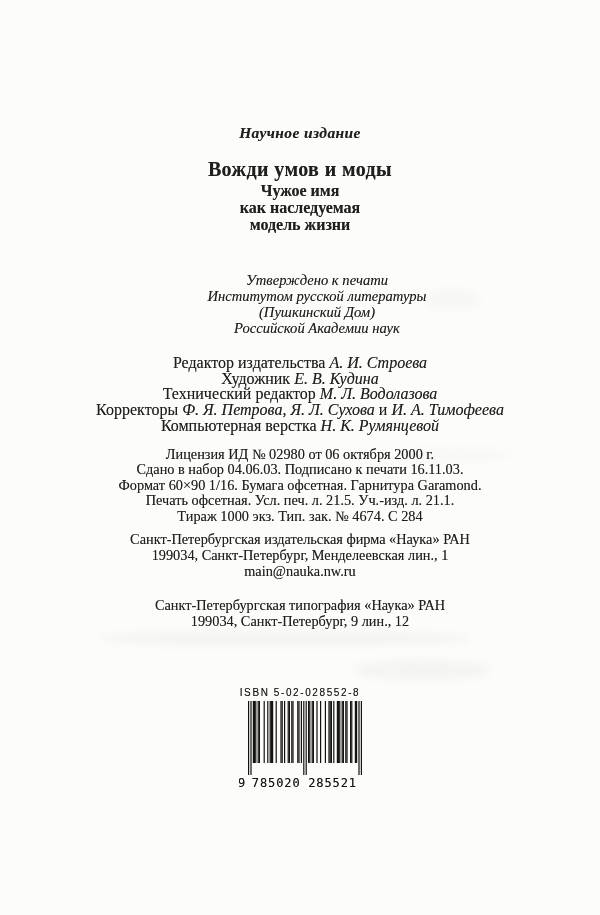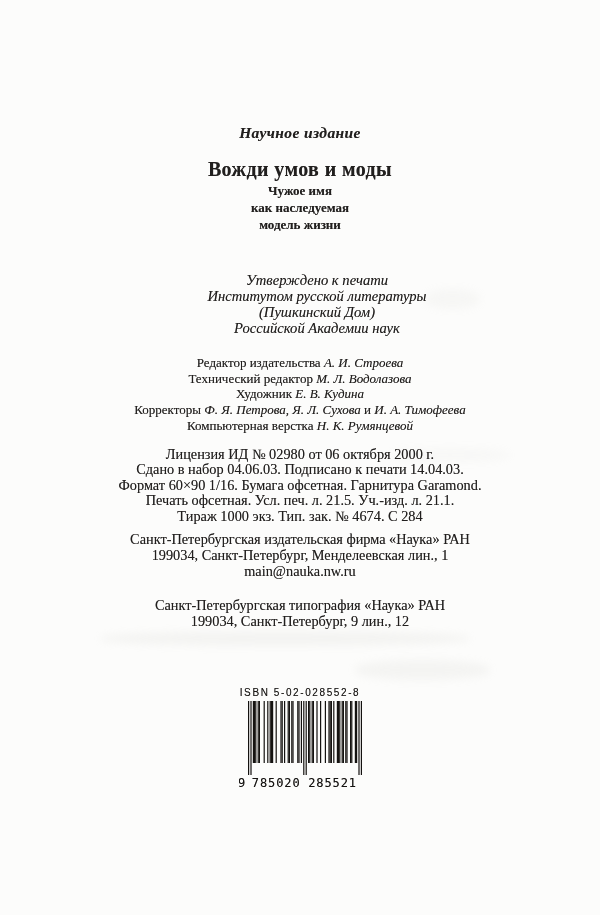--- a/index.html
+++ b/index.html
@@ -13,25 +13,25 @@
     width:600px;height:915px;
     background:var(--paper);
     overflow:hidden;
     font-family:"Liberation Serif", serif;
     color:var(--ink);
     text-shadow:0 0 .6px rgba(45,42,40,.55);
   }
   .block{position:absolute;left:0;width:600px;text-align:center;}
   .note{top:124px;font-style:italic;font-size:15.5px;letter-spacing:.4px;font-weight:bold;}
   .title{top:158px;font-weight:bold;font-size:20px;letter-spacing:.4px;}
-  .subtitle{top:182px;font-weight:bold;font-size:13px;}
+  .subtitle{top:182px;font-weight:bold;font-size:16px;}
   .subtitle .line{line-height:17px;}
   .approval{top:272px;font-style:italic;font-size:14.6px;}
   .approval .line{line-height:16px;margin-left:34px;}
-  .credits{top:355px;font-size:13px;}
+  .credits{top:355px;font-size:16px;}
   .credits .line{line-height:15.7px;}
   .credits .it{font-style:italic;}
   .imprint{top:447px;font-size:14.3px;}
   .imprint .line{line-height:15.4px;}
   .publisher{top:532px;font-size:14.3px;}
   .publisher .line{line-height:15.8px;}
   .printer{top:598px;font-size:14.3px;text-align:center;}
   .printer .line{line-height:15.8px;}
   .isbn-block{top:687px;}
   .isbn-label{
@@ -75,29 +75,29 @@
 
   <div class="block approval">
       <div class="line">Утверждено к печати</div>
       <div class="line">Институтом русской литературы</div>
       <div class="line">(Пушкинский Дом)</div>
       <div class="line">Российской Академии наук</div>
     </div>
 
   <div class="block credits">
       <div class="line"><span>Редактор издательства </span><span class="it">А. И. Строева</span></div>
+      <div class="line"><span>Художник </span><span class="it">Е. В. Кудина</span></div>
       <div class="line"><span>Технический редактор </span><span class="it">М. Л. Водолазова</span></div>
-      <div class="line"><span>Художник </span><span class="it">Е. В. Кудина</span></div>
       <div class="line"><span>Корректоры </span><span class="it">Ф. Я. Петрова, Я. Л. Сухова</span><span> и </span><span class="it">И. А. Тимофеева</span></div>
       <div class="line"><span>Компьютерная верстка </span><span class="it">Н. К. Румянцевой</span></div>
     </div>
 
   <div class="block imprint">
       <div class="line">Лицензия ИД № 02980 от 06 октября 2000 г.</div>
-      <div class="line">Сдано в набор 04.06.03. Подписано к печати 14.04.03.</div>
+      <div class="line">Сдано в набор 04.06.03. Подписано к печати 16.11.03.</div>
       <div class="line">Формат 60×90 1/16. Бумага офсетная. Гарнитура Garamond.</div>
       <div class="line">Печать офсетная. Усл. печ. л. 21.5. Уч.-изд. л. 21.1.</div>
       <div class="line">Тираж 1000 экз. Тип. зак. № 4674. С 284</div>
     </div>
 
   <div class="block publisher">
       <div class="line">Санкт-Петербургская издательская фирма «Наука» РАН</div>
       <div class="line">199034, Санкт-Петербург, Менделеевская лин., 1</div>
       <div class="line">main@nauka.nw.ru</div>
     </div>

